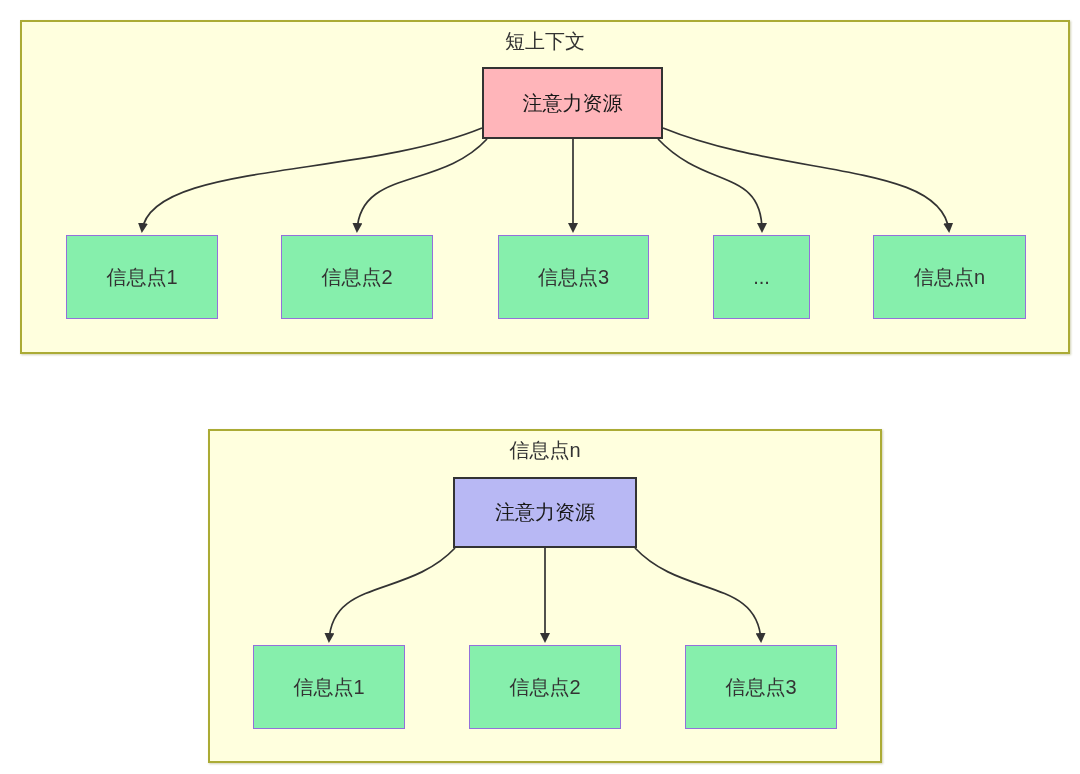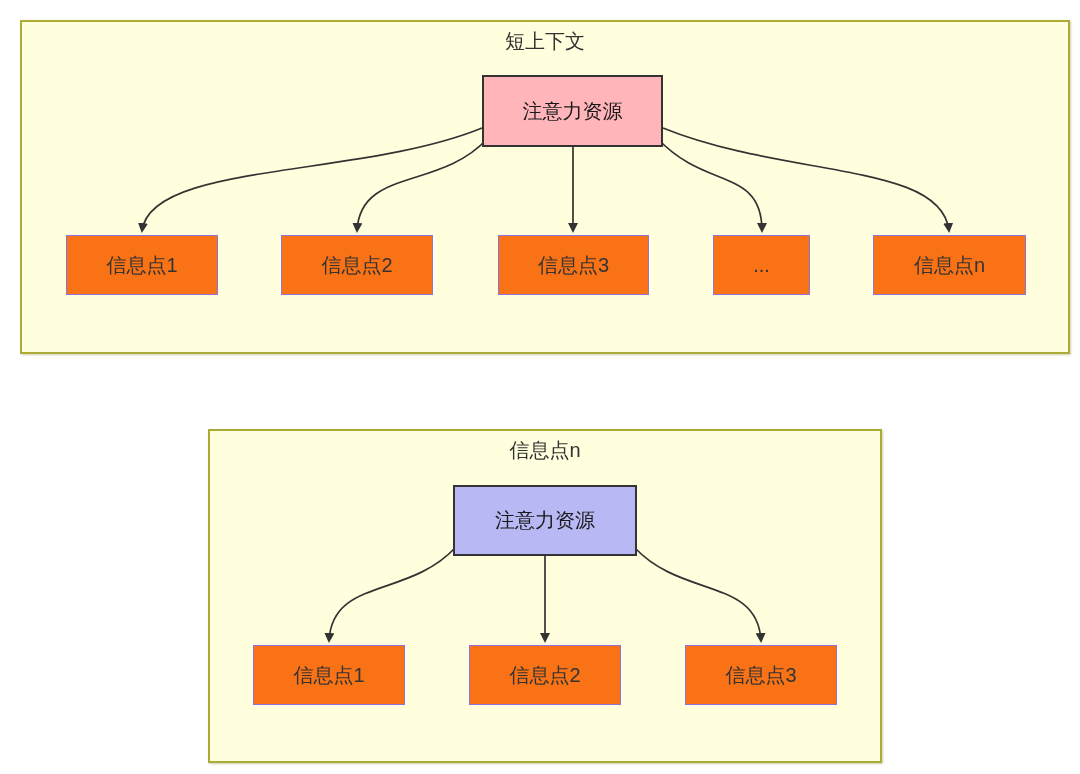--- a/index.html
+++ b/index.html
@@ -31,42 +31,41 @@
   }
   .arrow-layer {
     position: absolute;
     left: 0; top: 0;
     width: 1080px; height: 774px;
     z-index: 2;
     pointer-events: none;
   }
   .node {
     position: absolute;
-    height: 60px;
-    background: #f97316;
+    height: 84px;
+    background: #86efac;
     border: 1.5px solid #9370db;
     box-sizing: border-box;
     display: flex;
     align-items: center;
     justify-content: center;
     font-size: 20px;
     color: #333333;
     z-index: 3;
   }
   .attn {
     position: absolute;
     border: 2.5px solid #333333;
     box-sizing: border-box;
     display: flex;
     align-items: center;
     justify-content: center;
     font-size: 20px;
     color: #1a1a1a;
     z-index: 3;
-    margin-top: 8px;
   }
   .attn-long  { left: 482px; top: 67px;  width: 181px; height: 72px; background: #ffb5ba; }
   .attn-short { left: 453px; top: 477px; width: 184px; height: 71px; background: #b8b8f4; }
 
   
   .n-t1 { left: 66px;  top: 235px; width: 152px; }
   .n-t2 { left: 281px; top: 235px; width: 152px; }
   .n-t3 { left: 498px; top: 235px; width: 151px; }
   .n-t4 { left: 713px; top: 235px; width: 97px;  }
   .n-t5 { left: 873px; top: 235px; width: 153px; }

